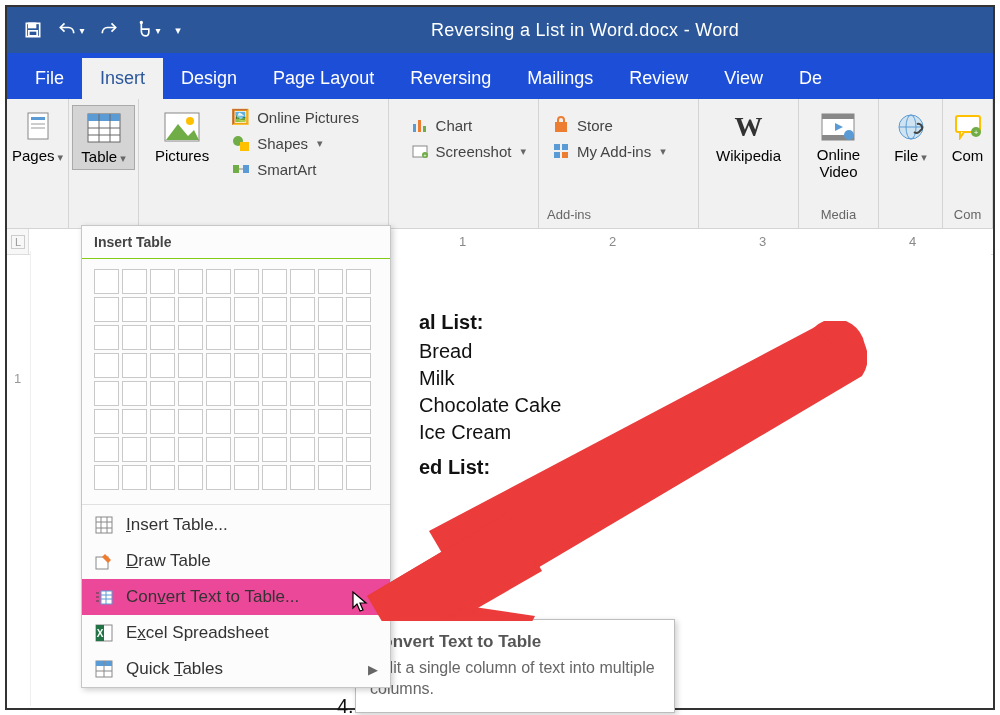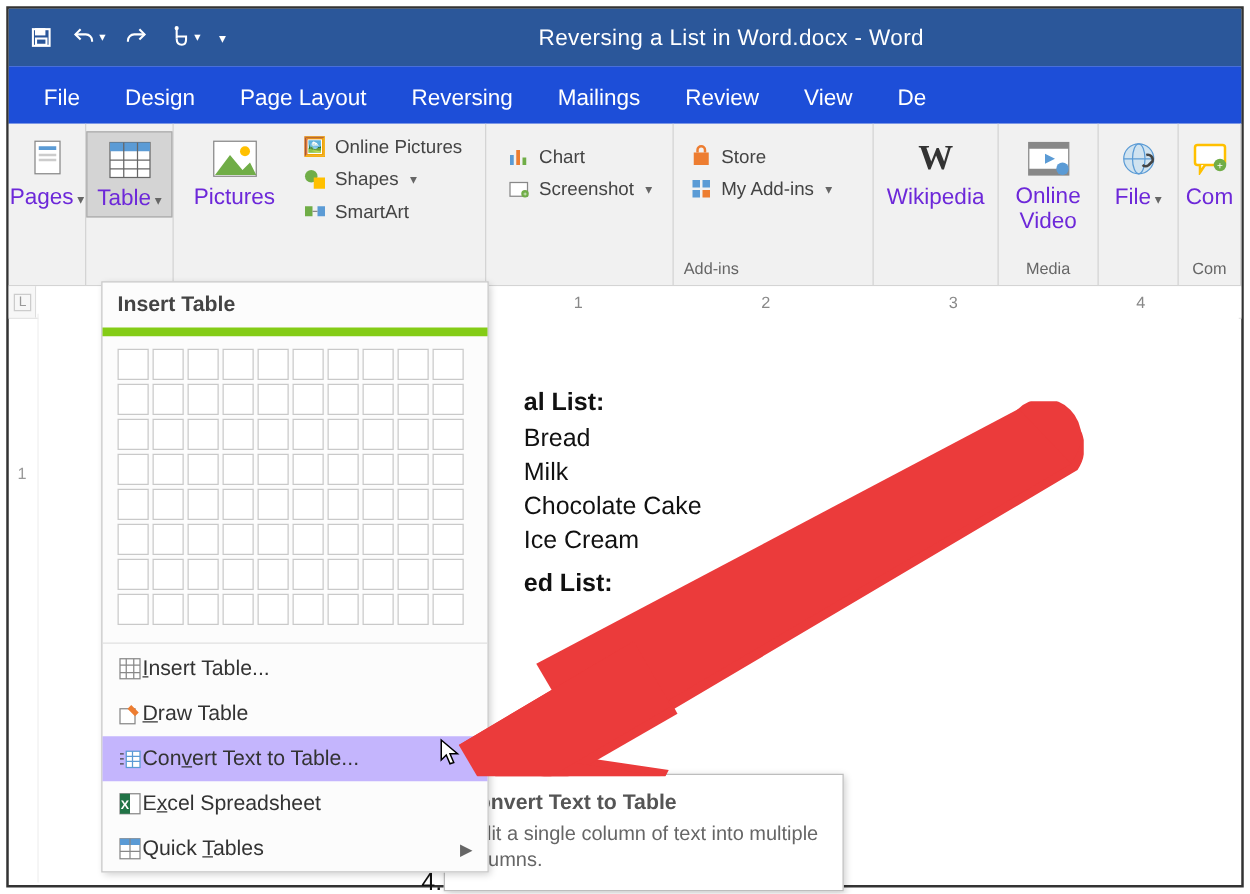--- a/index.html
+++ b/index.html
@@ -11,21 +11,21 @@
 .qat-btn svg{width:20px;height:20px}
 .title-text{flex:1;text-align:center;font-size:18px;font-weight:400;letter-spacing:.3px}
 .menubar{background:#1d4ed8;height:46px;display:flex;align-items:flex-end;padding:0 10px}
 .menu-tab{color:#fff;padding:10px 18px 10px;font-size:18px;cursor:pointer}
 .menu-tab.active{background:#f1f1f1;color:#2b579a}
 .ribbon{background:#f1f1f1;height:130px;border-bottom:1px solid #d4d4d4;display:flex;position:relative}
 .rgroup{border-right:1px solid #d4d4d4;padding:6px 8px 2px;display:flex;flex-direction:column;align-items:center;justify-content:flex-start;height:100%}
 .rgroup-label{font-size:13px;color:#666;margin-top:auto;text-align:left;padding-bottom:4px}
 .big-btn{display:flex;flex-direction:column;align-items:center;gap:2px;padding:4px 8px;cursor:pointer}
 .big-btn .icon{width:36px;height:36px;display:flex;align-items:center;justify-content:center}
-.big-btn .label{font-size:18px;color:#6d28d9}
+.big-btn .label{font-size:15px;color:#000000}
 .big-btn.pressed{background:#d4d4d4;border:1px solid #aaa}
 .small-list{display:flex;flex-direction:column;gap:2px}
 .small-item{display:flex;align-items:center;gap:6px;font-size:15px;color:#444;padding:2px 4px;cursor:pointer}
 .small-item .icon{width:20px;height:20px;display:flex;align-items:center;justify-content:center}
 .dd::after{content:"▾";font-size:11px;margin-left:3px;color:#666}
 
 .ruler-row{height:26px;background:#fff;border-bottom:1px solid #ddd;display:flex}
 .ruler-gutter{width:22px;border-right:1px solid #ddd;background:#f7f7f7;position:relative}
 .ruler-gutter .L{position:absolute;top:6px;left:4px;font-size:11px;color:#999;border:1px solid #ccc;padding:0 3px}
 .ruler{flex:1;position:relative;background:#fff;font-size:13px;color:#888;overflow:hidden}
@@ -33,26 +33,26 @@
 
 .doc-area{display:flex;position:absolute;top:244px;left:2px;right:2px;bottom:2px}
 .vruler{width:22px;border-right:1px solid #eee;position:relative;color:#999;font-size:13px}
 .vruler div{position:absolute;left:5px}
 .page{flex:1;padding:40px 0 0 0;position:relative;background:#fff}
 .content{position:absolute;left:388px;top:60px;font-size:20px;color:#111}
 .content .heading{font-weight:700;margin-bottom:6px}
 .content .item{margin:4px 0}
 
 .table-dropdown{position:absolute;left:74px;top:218px;width:310px;background:#fcfcfc;border:1px solid #c6c6c6;box-shadow:2px 2px 6px rgba(0,0,0,.2);z-index:10}
-.td-header{padding:8px 12px;font-weight:600;font-size:17px;color:#444;border-bottom:7px solid #84cc16}
+.td-header{padding:8px 12px;font-weight:600;font-size:14px;color:#444;border-bottom:1px solid #84cc16}
 .grid{padding:10px 12px 12px;display:grid;grid-template-columns:repeat(10,25px);grid-auto-rows:25px;gap:3px}
 .cell{border:1px solid #c9c9c9;background:#fff}
 .td-sep{height:1px;background:#e0e0e0;margin:2px 0}
-.td-item{display:flex;align-items:center;gap:0;padding:8px 12px;font-size:17px;color:#333;cursor:pointer}
-.td-item.hl{background:#c4b5fd}
+.td-item{display:flex;align-items:center;gap:12px;padding:8px 12px;font-size:17px;color:#333;cursor:pointer}
+.td-item.hl{background:#ec4899}
 .td-item .ic{width:20px;height:20px;display:flex;align-items:center;justify-content:center}
 .td-item .arrow{margin-left:auto;color:#666;font-size:13px}
 .underline{text-decoration:underline}
 
 .tooltip{position:absolute;left:348px;top:612px;width:320px;background:#fff;border:1px solid #bdbdbd;box-shadow:2px 2px 6px rgba(0,0,0,.2);padding:12px 14px;z-index:9}
 .tooltip .tt-title{font-weight:700;font-size:17px;color:#555;margin-bottom:6px}
 .tooltip .tt-body{font-size:16px;color:#666;line-height:1.3}
 
 .big-arrow{position:absolute;z-index:20;pointer-events:none}
 
@@ -97,20 +97,21 @@
         </div>
     <div class="qat-btn" style="width:18px">
           <span style="font-size:11px">▾</span>
         </div>
   </div>
   <div class="title-text">Reversing a List in Word.docx - Word</div>
 </div>
 
 <div class="menubar">
   <div class="menu-tab">File</div>
+  <div class="menu-tab active">Insert</div>
   <div class="menu-tab">Design</div>
   <div class="menu-tab">Page Layout</div>
   <div class="menu-tab">Reversing</div>
   <div class="menu-tab">Mailings</div>
   <div class="menu-tab">Review</div>
   <div class="menu-tab">View</div>
   <div class="menu-tab">De</div>
 </div>
 
 <div class="ribbon">
@@ -172,21 +173,21 @@
               <svg width="18" height="18" viewBox="0 0 18 18">
                 <rect x="1" y="5" width="6" height="8" fill="#70ad47"></rect>
                 <rect x="11" y="5" width="6" height="8" fill="#5b9bd5"></rect>
                 <path d="M7 9h4" stroke="#888"></path>
               </svg>
             </span>
             <span>SmartArt</span>
           </div>
     </div>
   </div>
-  <div class="rgroup" style="width:150px;align-items:center">
+  <div class="rgroup" style="width:150px;align-items:flex-end">
     <div class="small-list" style="margin-top:8px">
       <div class="small-item">
             <span class="icon">
               <svg width="18" height="18" viewBox="0 0 18 18">
                 <rect x="2" y="8" width="3" height="8" fill="#5b9bd5"></rect>
                 <rect x="7" y="4" width="3" height="12" fill="#ed7d31"></rect>
                 <rect x="12" y="10" width="3" height="6" fill="#70ad47"></rect>
               </svg>
             </span>
             <span>Chart</span>

